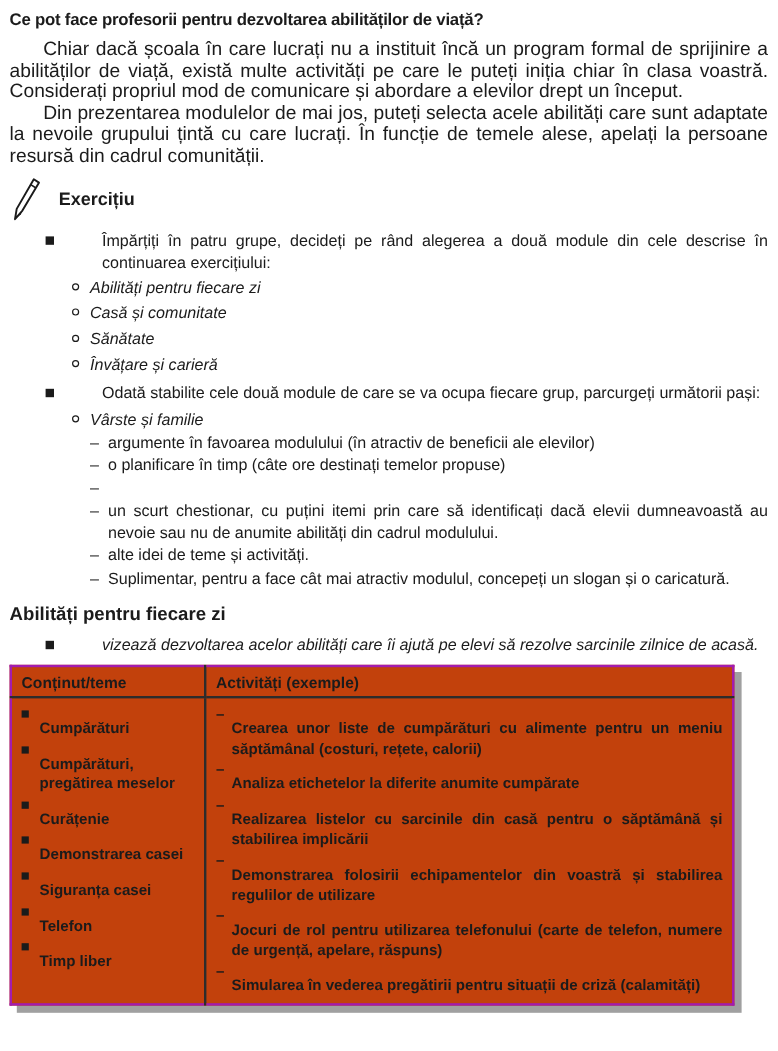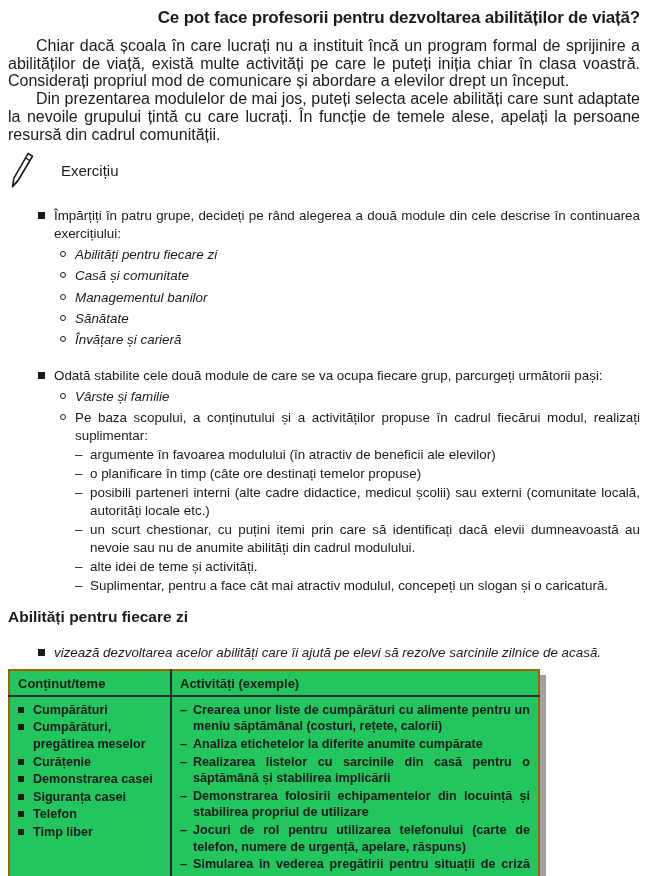--- a/index.html
+++ b/index.html
@@ -3,56 +3,56 @@
 <meta charset="utf-8">
 <style>
   * { box-sizing: border-box; }
   html,body { margin:0; padding:0; }
   body {
     width:648px; height:876px; background:#ffffff; overflow:hidden;
     font-family:"Liberation Sans","DejaVu Sans",sans-serif; color:#1b1b1b;
   }
   .page { width:648px; height:876px; padding:6px 8px 0 8px; }
 
-  .title { font-size:17px; font-weight:bold; margin:2px 0 9px 0; letter-spacing:-0.2px;text-align:right; }
+  .title { font-size:14px; font-weight:bold; margin:2px 0 9px 0; letter-spacing:-0.2px; }
 
   p.body { font-size:16px; line-height:17.7px; text-align:justify; text-indent:28px; margin:0; }
 
   .exercise-head { display:flex; align-items:center; margin:8px 0 4px 0; }
   .pencil { width:26px; height:38px; margin-left:1px; flex:0 0 auto; }
-  .exercise-title { font-weight:normal; font-size:15px; margin-left:26px; }
+  .exercise-title { font-weight:bold; font-size:15px; margin-left:14px; }
 
   .li { display:flex; font-size:13.4px; line-height:17.7px; }
   .li .t { flex:1; text-align:justify; }
   .li .t:last-child { min-width:0; }
 
-  .l1 { padding-left:30px; margin-top:18px; }
+  .l1 { padding-left:30px; margin-top:7px;gap:31px; }
   .l2 { padding-left:52px; margin-top:3.5px; }
   .l3 { padding-left:67px; margin-top:1.5px; }
   .it { font-style:italic; }
 
   .sq { flex:0 0 auto; width:7px; height:7px; background:#1b1b1b; margin:5px 9px 0 0; }
   .circ { flex:0 0 auto; width:6px; height:6px; border:1.3px solid #1b1b1b; border-radius:50%; margin:5px 9px 0 0; }
   .dash { flex:0 0 auto; width:15px; }
 
   .h2 { font-size:15.5px; font-weight:bold; margin:13px 0 5px 0; }
 
   .tbl {
-    width:532px; margin-top:7px; border:2px solid #a16207;
-    box-shadow:6px 6px 0 #a0a0a0; background:#22c55e;
+    width:604px; margin-top:7px; border:2px solid #a21caf;
+    box-shadow:6px 6px 0 #a0a0a0; background:#c2410c;
     border-collapse:collapse; table-layout:fixed;
   }
   .tbl th {
     font-size:13px; font-weight:bold; text-align:left;
     padding:5px 8px 4px 8px; border-bottom:2px solid #2c2c2c;
   }
   .tbl th.c1, .tbl td.c1 { width:162px; border-right:2px solid #2c2c2c; }
   .tbl td { vertical-align:top; padding:4px 8px 6px 8px; }
   .tli { display:flex; font-size:12.6px; font-weight:bold; line-height:16.6px; margin-top:1px; }
-  .tli .t { flex:1; }
+  .tli .t { flex:1;margin-top:12px; }
   .tli.act .t { text-align:justify; }
   .tli .sq { width:6px; height:6px; margin-top:5px; }
   .tli .dash { width:13px; }
 </style>
 </head>
 <body>
 
 <div class="page">
 
   <div class="title">Ce pot face profesorii pentru dezvoltarea abilităților de viață?</div>
@@ -77,56 +77,47 @@
   <div class="li l2">
     <span class="circ"></span>
     <div class="t it">Abilități pentru fiecare zi</div>
   </div>
   <div class="li l2">
     <span class="circ"></span>
     <div class="t it">Casă și comunitate</div>
   </div>
   <div class="li l2">
     <span class="circ"></span>
-    <div class="t it">Managementul banilor</div>
-  </div>
-  <div class="li l2">
-    <span class="circ"></span>
     <div class="t it">Sănătate</div>
   </div>
   <div class="li l2">
     <span class="circ"></span>
     <div class="t it">Învățare și carieră</div>
   </div>
   <div class="li l1">
     <span class="sq"></span>
     <div class="t">Odată stabilite cele două module de care se va ocupa fiecare grup, parcurgeți următorii pași:</div>
   </div>
 
   <div class="li l2">
     <span class="circ"></span>
     <div class="t it">Vârste și familie</div>
   </div>
 
-  <div class="li l2">
-    <span class="circ"></span>
-    <div class="t">Pe baza scopului, a conținutului și a activităților propuse în cadrul fiecărui modul, realizați suplimentar:</div>
-  </div>
 
   <div class="li l3">
     <span class="dash">–</span>
     <div class="t">argumente în favoarea modulului (în atractiv de beneficii ale elevilor)</div>
   </div>
   <div class="li l3">
     <span class="dash">–</span>
     <div class="t">o planificare în timp (câte ore destinați temelor propuse)</div>
   </div>
   <div class="li l3">
     <span class="dash">–</span>
-    <div class="t">posibili parteneri interni (alte cadre didactice, medicul școlii) sau externi (comunitate locală, autorități locale etc.)</div>
   </div>
   <div class="li l3">
     <span class="dash">–</span>
     <div class="t">un scurt chestionar, cu puțini itemi prin care să identificați dacă elevii dumneavoastă au nevoie sau nu de anumite abilități din cadrul modulului.</div>
   </div>
   <div class="li l3">
     <span class="dash">–</span>
     <div class="t">alte idei de teme și activități.</div>
   </div>
   <div class="li l3">
@@ -188,21 +179,21 @@
           <div class="tli act">
             <span class="dash">–</span>
             <div class="t">Analiza etichetelor la diferite anumite cumpărate</div>
           </div>
           <div class="tli act">
             <span class="dash">–</span>
             <div class="t">Realizarea listelor cu sarcinile din casă pentru o săptămână și stabilirea implicării</div>
           </div>
           <div class="tli act">
             <span class="dash">–</span>
-            <div class="t">Demonstrarea folosirii echipamentelor din locuință și stabilirea propriul de utilizare</div>
+            <div class="t">Demonstrarea folosirii echipamentelor din voastră și stabilirea regulilor de utilizare</div>
           </div>
           <div class="tli act">
             <span class="dash">–</span>
             <div class="t">Jocuri de rol pentru utilizarea telefonului (carte de telefon, numere de urgență, apelare, răspuns)</div>
           </div>
           <div class="tli act">
             <span class="dash">–</span>
             <div class="t">Simularea în vederea pregătirii pentru situații de criză (calamități)</div>
           </div>
         </td>

